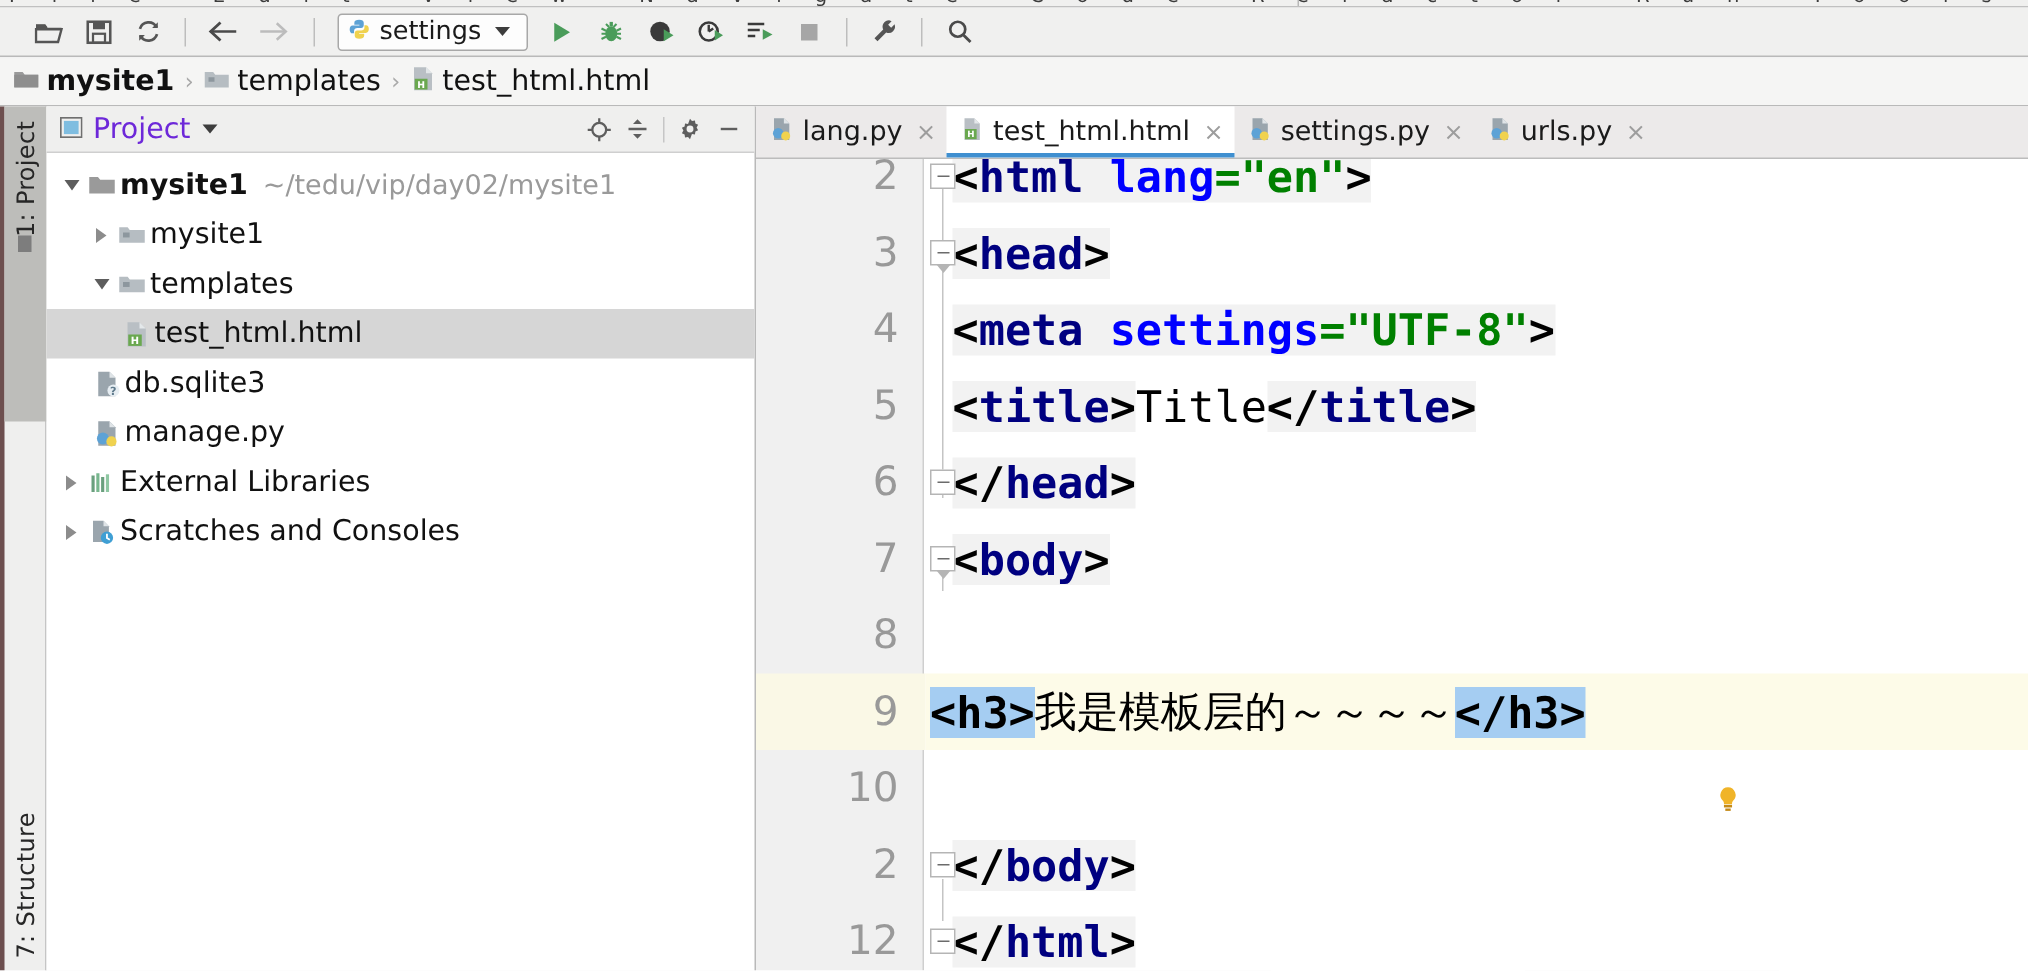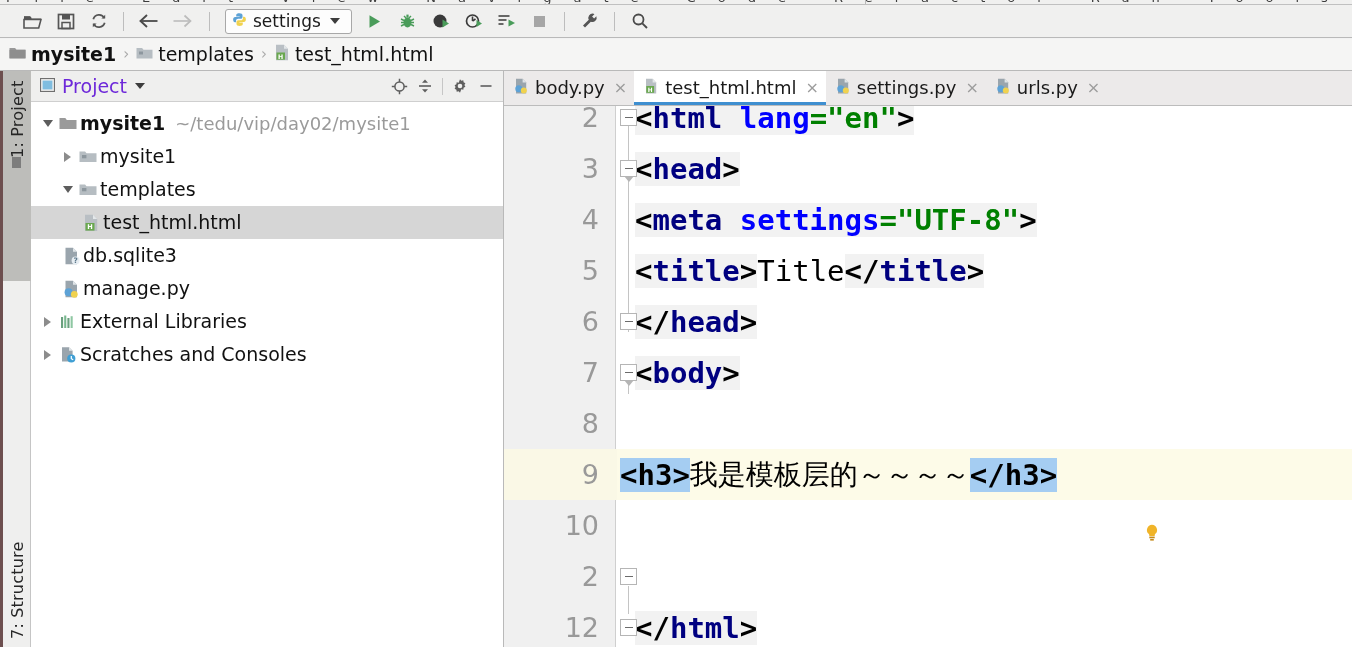--- a/index.html
+++ b/index.html
@@ -542,21 +542,21 @@
     <div class="tabbar">
       <div class="etab">
         <span>
           <svg width="15" height="16" viewBox="0 0 15 16">
               <path d="M2 0.8h6.6l3.6 3.6v11H2z" fill="#9aa5ad"></path>
               <path d="M8.6 0.8l3.6 3.6H8.6z" fill="#dfe4e7"></path>
               <circle cx="4.8" cy="10.8" r="3.5" fill="#5da2d6"></circle>
               <circle cx="9.8" cy="12.6" r="3" fill="#f0d24f"></circle>
             </svg>
         </span>
-        <span class="nm">body.py</span>
+        <span class="nm">lang.py</span>
         <span class="x">×</span>
       </div>
 
       <div class="etab active">
         <span>
           <svg width="15" height="16" viewBox="0 0 15 16">
               <path d="M2 0.8h6.6l3.6 3.6v11H2z" fill="#b9bfc4"></path>
               <path d="M8.6 0.8l3.6 3.6H8.6z" fill="#e4e8ea"></path>
               <rect x="2.3" y="8" width="7.8" height="6.8" fill="#6aa84f"></rect>
               <text x="6.2" y="13.6" font-size="5.8" fill="#fff" text-anchor="middle" font-family="DejaVu Sans, sans-serif" font-weight="bold">H</text>
@@ -655,20 +655,21 @@
         </svg>
       </div>
 
       <div class="ln" style="top:394px;">
         <span class="num">10</span>
         <span class="txt"></span>
       </div>
 
       <div class="ln" style="top:445px;">
         <span class="num">2</span>
+        <span class="txt"><span class="tagbg"><span class="tag">&lt;/</span><span class="tagname">body</span><span class="tag">&gt;</span></span></span>
       </div>
       <div class="fold nochev" style="top:462px;"></div>
 
       <div class="ln" style="top:496px;">
         <span class="num">12</span>
         <span class="txt"><span class="tagbg"><span class="tag">&lt;/</span><span class="tagname">html</span><span class="tag">&gt;</span></span></span>
       </div>
       <div class="fold nochev" style="top:513px;"></div>
 
     </div>

